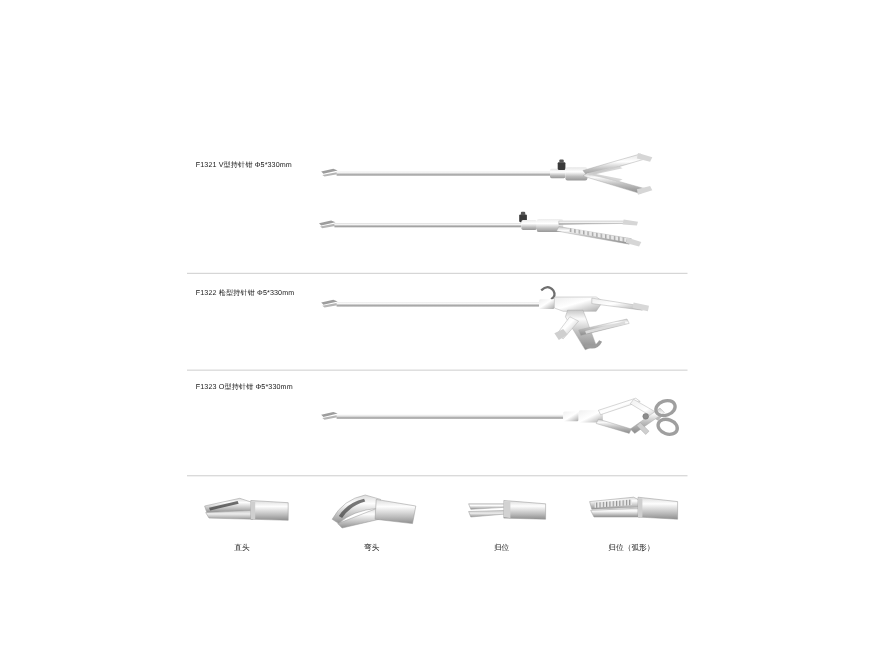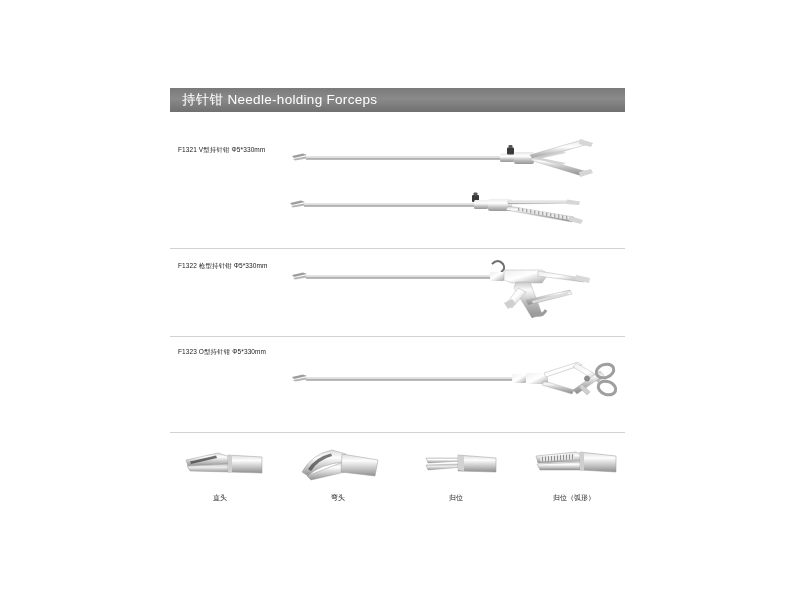--- a/index.html
+++ b/index.html
@@ -84,23 +84,20 @@
     font-size: 7px;
     color: #1a1a1a;
   }
   svg { display: block; }
 </style>
 </head>
 <body>
 
 <div class="page">
 
-  <div class="header-bar">
-    <span class="header-title">持针钳 Needle-holding Forceps</span>
-  </div>
 
   <div class="row" style="top:138px;height:110px;">
     <div class="row-label" style="left:8px;top:8px;">F1321 V型持针钳 Φ5*330mm</div>
 
     <div class="instrument" style="left:0;top:0;">
       <svg width="455" height="46" viewBox="0 0 455 46">
         <defs>
           <linearGradient id="metalV" x1="0" y1="0" x2="0" y2="1">
             <stop offset="0%" stop-color="#c8c8c8"></stop>
             <stop offset="22%" stop-color="#fbfbfb"></stop>

